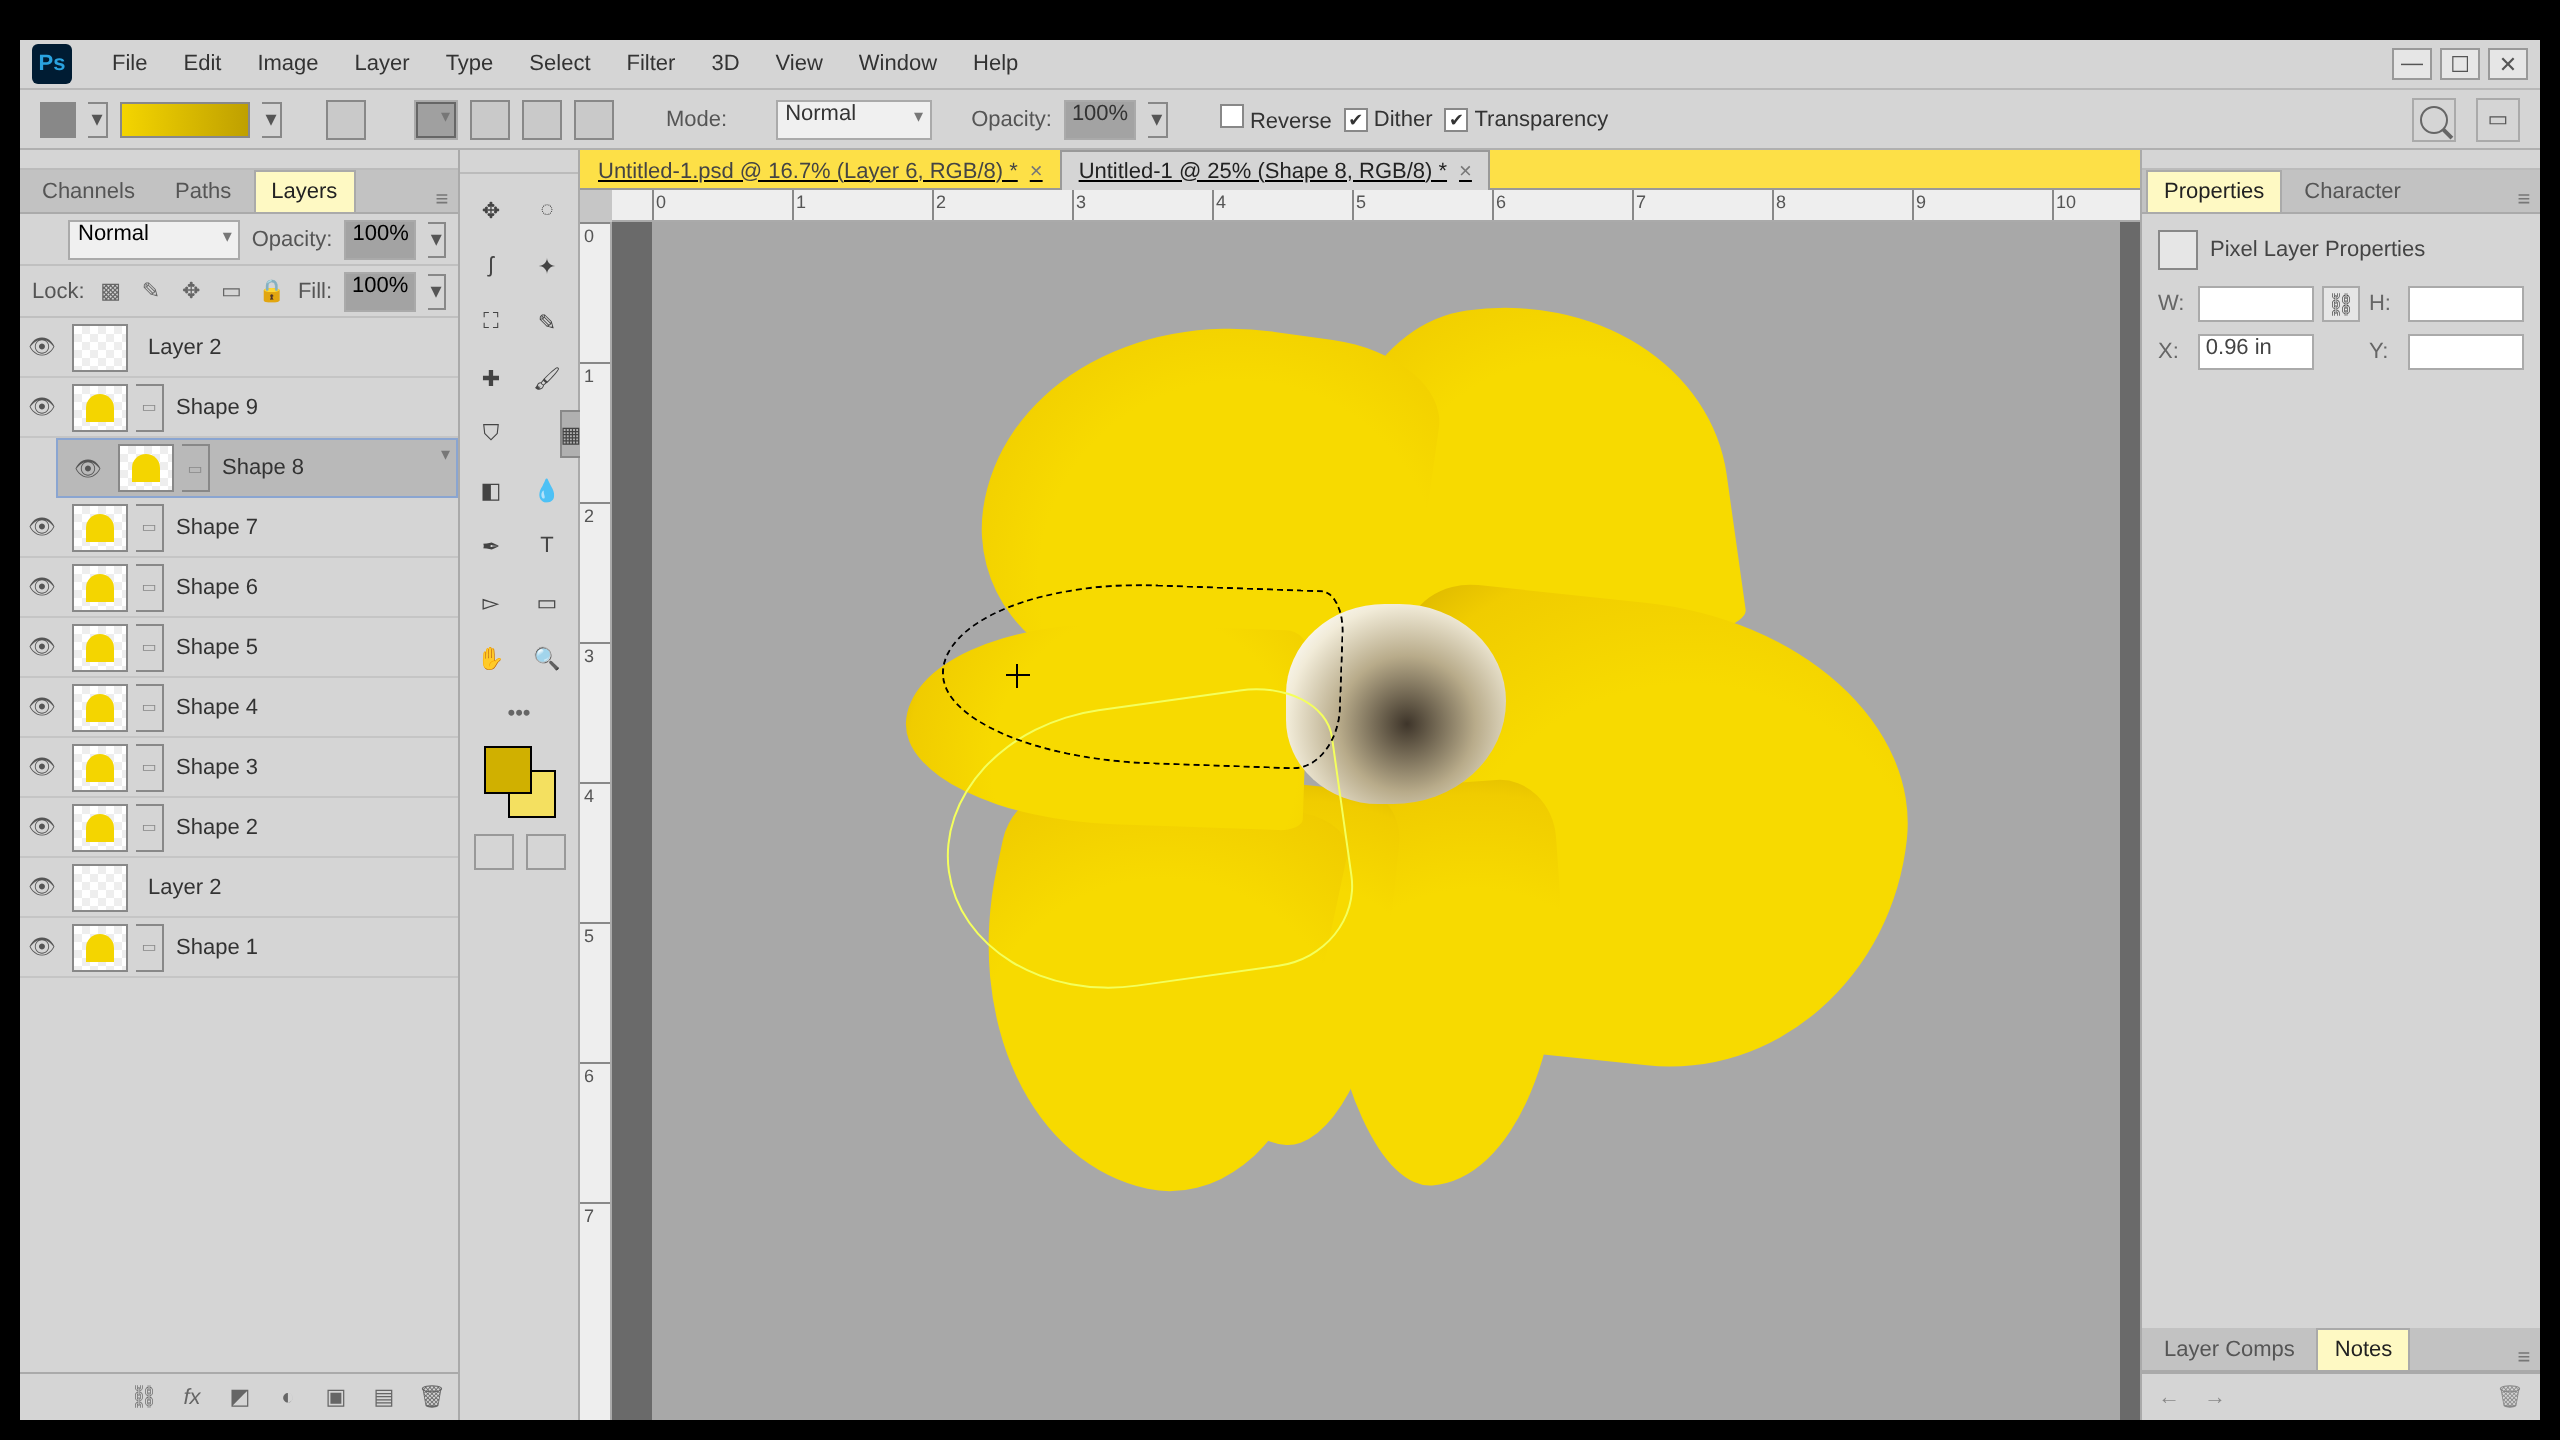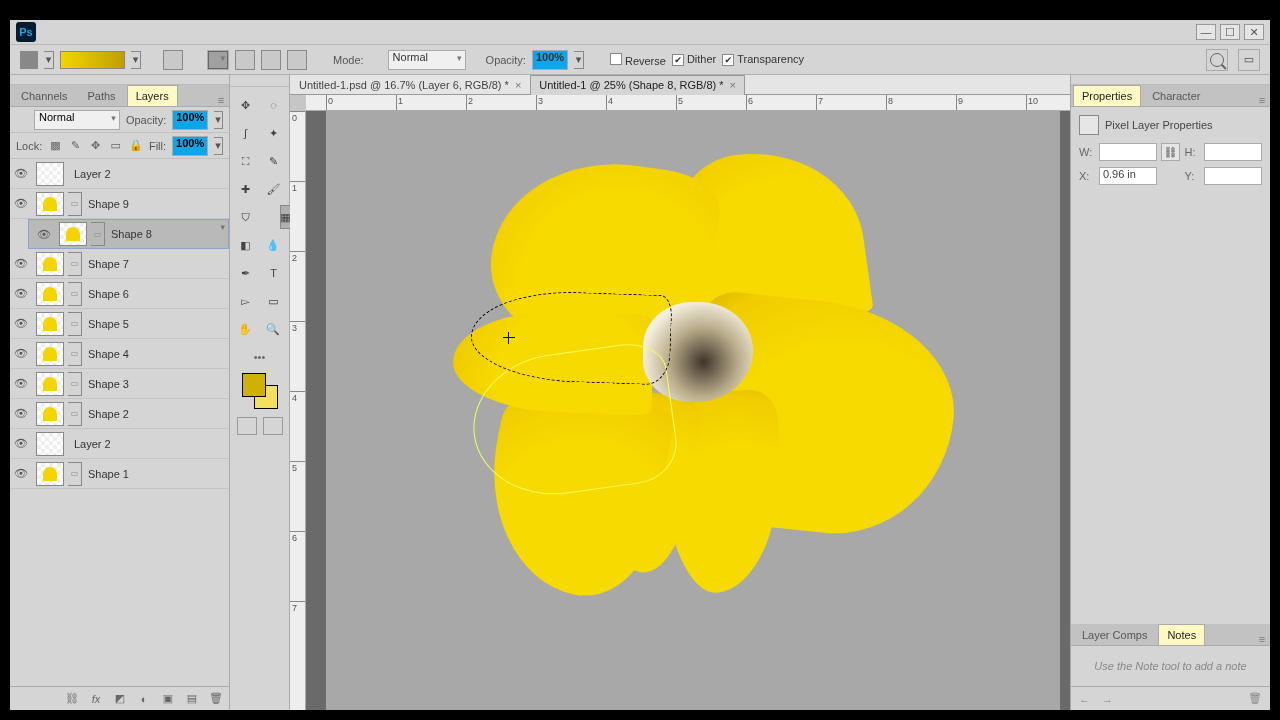--- a/index.html
+++ b/index.html
@@ -16,21 +16,21 @@
 
 .optbar { height: 30px; background: #d5d5d5; border-bottom: 1px solid #b0b0b0; display: flex; align-items: center; padding: 0 10px; gap: 6px; color: #333; }
 .sw-small { width: 18px; height: 18px; border: 1px solid #888; background: #888; }
 .grad-sw { width: 65px; height: 18px; background: linear-gradient(90deg,#f4d500,#bfa000); border: 1px solid #888; }
 .caret-dn { width: 10px; height: 18px; border: 1px solid #888; border-left: none; display:flex;align-items:center;justify-content:center;color:#555;}
 .gtype { width: 20px; height: 20px; border: 1px solid #888; background: #c9c9c9; display:inline-block; }
 .gtype.sel { background: #a0a0a0; box-shadow: inset 0 0 0 1px #666; }
 .opt-lbl { color: #555; }
 .sel { height: 20px; border: 1px solid #aaa; background: #f0f0f0; padding: 0 16px 0 4px; position: relative; margin-left: 18px; }
 .sel::after{content:"▾";position:absolute;right:3px;top:2px;color:#777;font-size:9px;}
-.num { width: 36px; height: 20px; border: 1px solid #aaa; background: #0ea5e9; padding: 0 3px; font-weight: bold; }
+.num { width: 36px; height: 20px; border: 1px solid #aaa; background: #a3a3a3; padding: 0 3px; }
 .chk { width: 12px; height: 12px; border: 1px solid #888; background:#fff; display:inline-flex;align-items:center;justify-content:center;margin-right:3px;}
 .chk.on::after{content:"✔";font-size:9px;color:#333;}
 .opt-rt { margin-left: auto; display:flex; gap:10px; }
 .ico-b { width: 22px; height: 22px; border: 1px solid #aaa; display:flex;align-items:center;justify-content:center;color:#555;}
 
 .body { flex: 1; display: flex; overflow: hidden; }
 
 
 .p-layers { width: 220px; background: #d5d5d5; border-right: 1px solid #aaa; display:flex; flex-direction:column; }
 .dock-grip { height: 10px; border-bottom:1px solid #bbb; }
@@ -65,21 +65,21 @@
 .tool.sel{background:#b0b0b0;border-color:#888;}
 .tool-more{width:24px;height:16px;color:#666;margin-top:2px;}
 .swatches{position:relative;width:40px;height:40px;margin-top:6px;}
 .sw-fg{position:absolute;width:24px;height:24px;background:#d0b000;border:1px solid #000;top:2px;left:2px;z-index:2;}
 .sw-bg{position:absolute;width:24px;height:24px;background:#f4e060;border:1px solid #000;bottom:2px;right:2px;}
 .qmask{margin-top:6px;display:flex;gap:6px;}
 .qm-b{width:20px;height:18px;border:1px solid #999;}
 
 
 .center { flex:1; display:flex;flex-direction:column; background:#c6c6c6;}
-.doc-tabs{height:20px;background:#e5e5e5;border-bottom:1px solid #999;display:flex;align-items:center;}
+.doc-tabs{height:20px;background:#fde047;border-bottom:1px solid #999;display:flex;align-items:flex-start;text-decoration:underline;}
 .doc-tab{height:20px;padding:3px 8px;display:flex;align-items:center;gap:6px;color:#444;border:1px solid transparent;border-bottom:none;}
 .doc-tab.act{background:#d5d5d5;border-color:#999;color:#222;}
 .doc-x{color:#777;cursor:default;}
 .ruler-h{height:16px;background:#eee;border-bottom:1px solid #aaa;position:relative;margin-left:16px;}
 .ruler-h .tick{position:absolute;top:0;bottom:0;border-left:1px solid #888;}
 .ruler-h .tlab{position:absolute;top:1px;font-size:9px;color:#555;}
 .doc-row{flex:1;display:flex;overflow:hidden;}
 .ruler-v{width:16px;background:#eee;border-right:1px solid #aaa;position:relative;}
 .ruler-v .tick{position:absolute;left:0;right:0;border-top:1px solid #888;}
 .ruler-v .tlab{position:absolute;left:2px;font-size:9px;color:#555;}
@@ -118,20 +118,33 @@
 </style>
 </head>
 <body>
 
 <div class="titlebar"></div>
 
 <div class="app">
 
   <div class="app-hdr">
     <div class="ps-logo">Ps</div>
+    <div class="menu" id="menubar">
+        <div class="menu-item">File</div>
+        <div class="menu-item">Edit</div>
+        <div class="menu-item">Image</div>
+        <div class="menu-item">Layer</div>
+        <div class="menu-item">Type</div>
+        <div class="menu-item">Select</div>
+        <div class="menu-item">Filter</div>
+        <div class="menu-item">3D</div>
+        <div class="menu-item">View</div>
+        <div class="menu-item">Window</div>
+        <div class="menu-item">Help</div>
+      </div>
     <div class="win-btns">
       <div class="win-btn">—</div>
       <div class="win-btn">☐</div>
       <div class="win-btn">✕</div>
     </div>
   </div>
 
   <div class="optbar">
     <span class="sw-small"></span>
     <span class="caret-dn">▾</span>
@@ -419,23 +432,20 @@
           <span class="prop-lbl">Y:</span>
           <span class="prop-inp"></span>
         </div>
       </div>
       <div class="spacer"></div>
       <div class="p-tabs" id="right-tabs2">
           <div class="p-tab">Layer Comps</div>
           <div class="p-tab act">Notes</div>
           <div class="p-menu">≡</div>
         </div>
-      <div class="notes-body">
-        <span>Use the Note tool to add a note</span>
-      </div>
       <div class="nav-ft">
         <span>←</span>
         <span>→</span>
         <span style="margin-left:auto">🗑</span>
       </div>
     </div>
 
   </div>
 </div>
 

